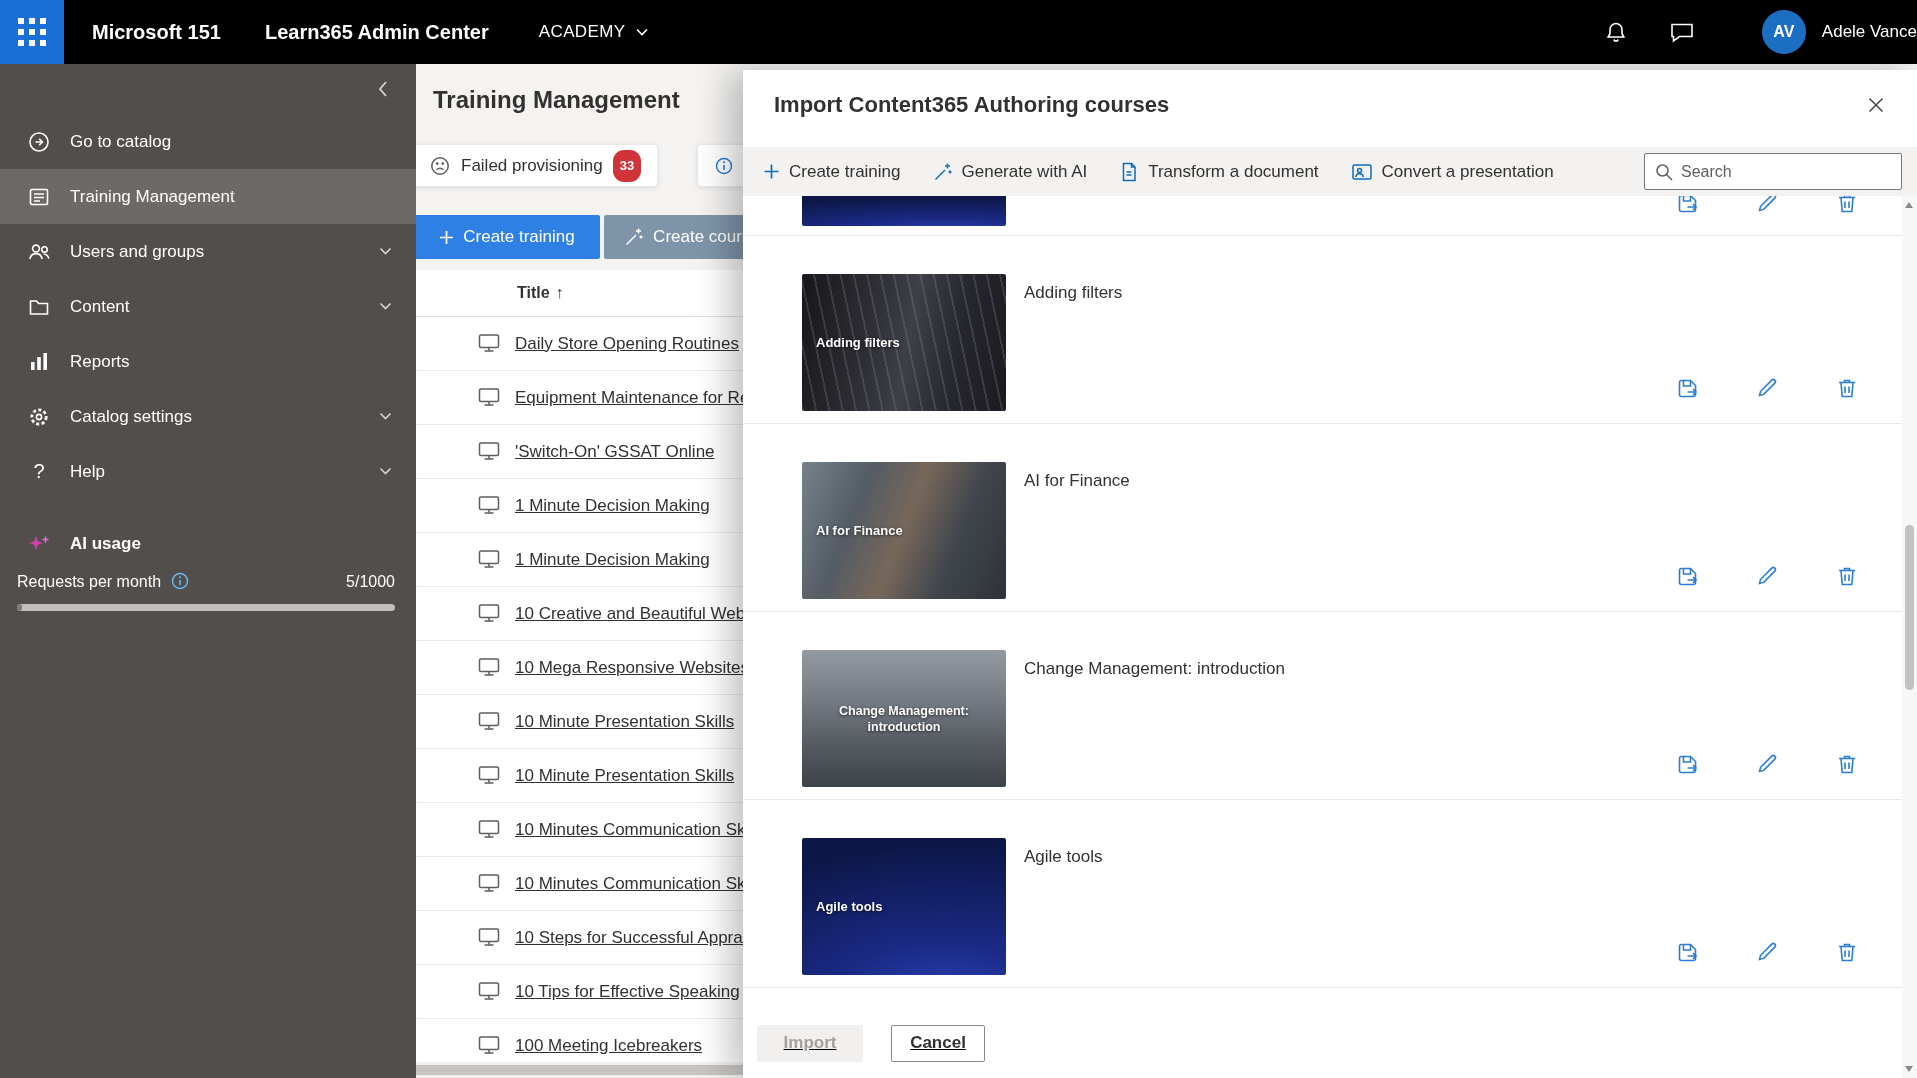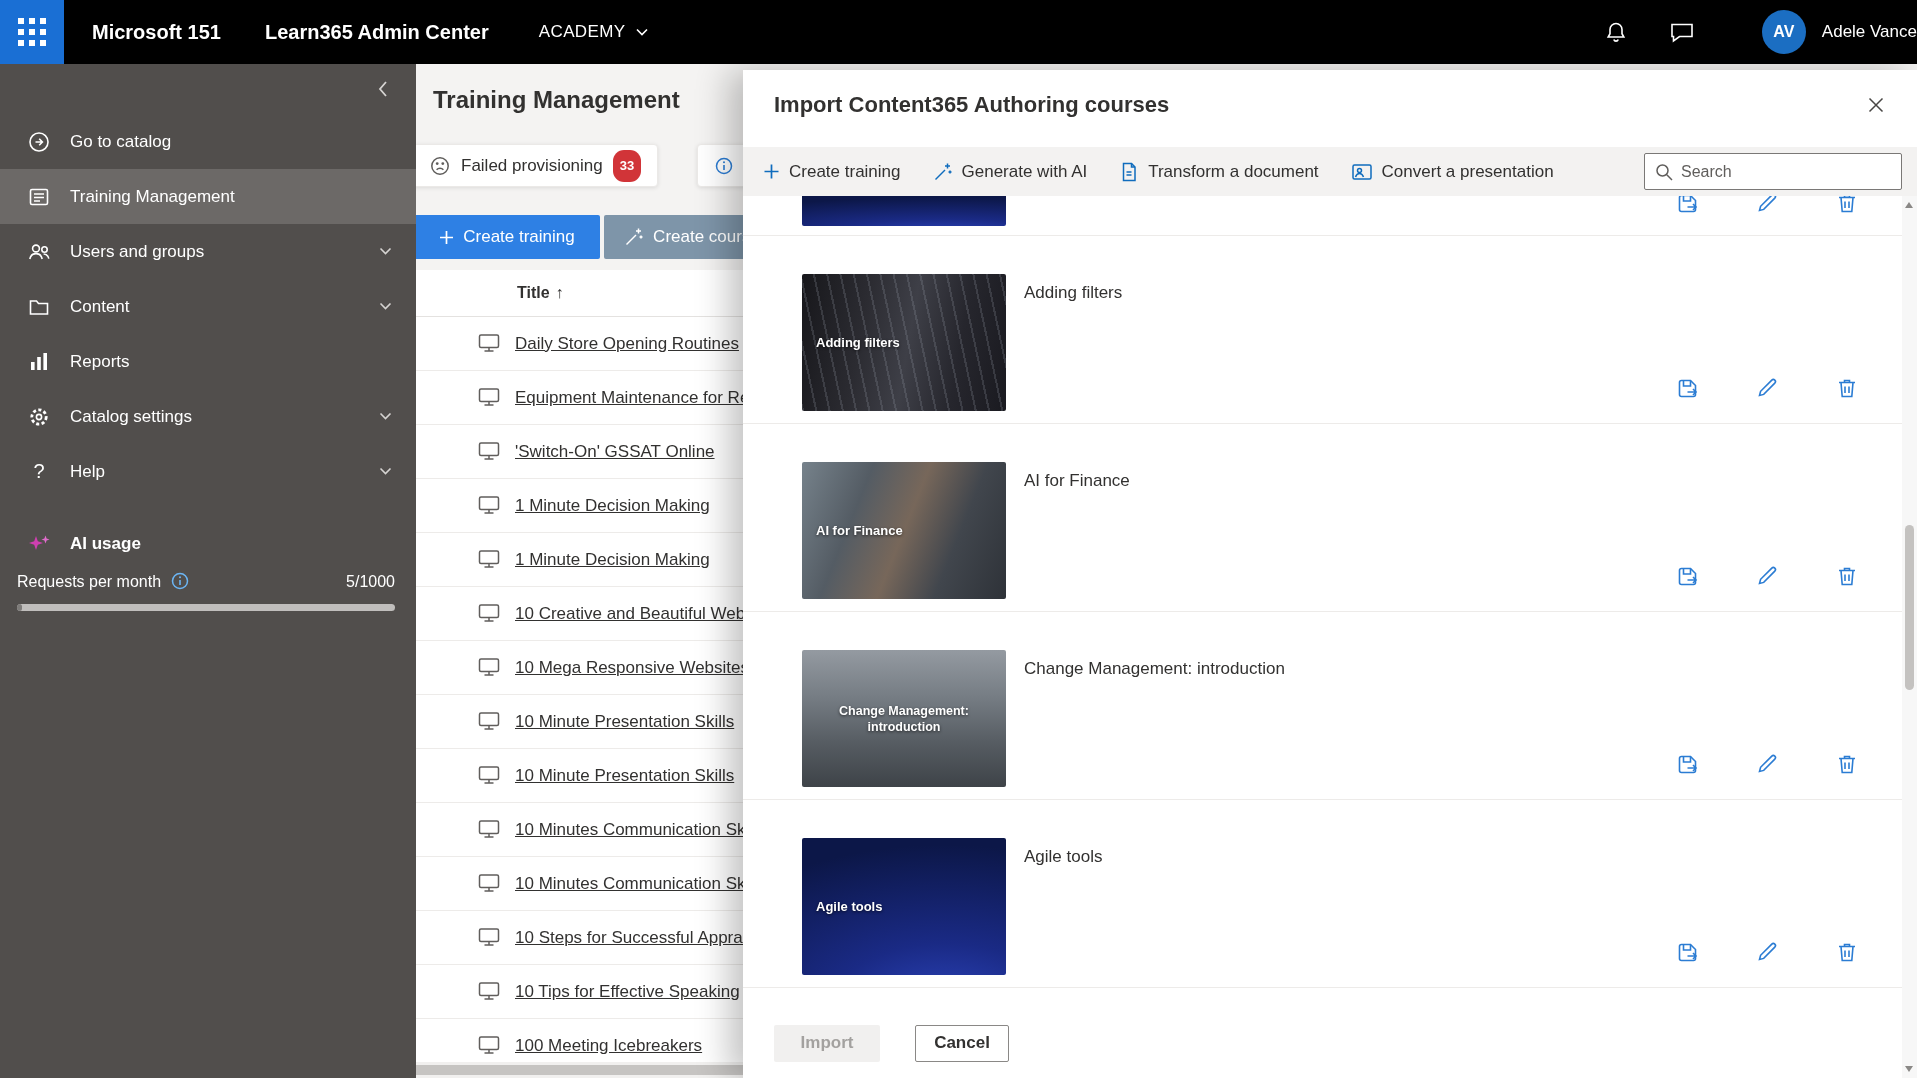--- a/index.html
+++ b/index.html
@@ -68,21 +68,21 @@
   .partial-row { position:absolute; left:0; right:15px; top:126px; height:40px; border-bottom:1px solid #edebe9; }
   .partial-thumb { position:absolute; left:59px; top:0; width:204px; height:30px; border-radius:0 0 2px 2px; }
   .partial-row .row-actions { top:-6px; }
   .course-row { position:absolute; left:0; right:15px; height:188px; border-bottom:1px solid #edebe9; }
   .thumb { position:absolute; left:59px; top:38px; width:204px; height:137px; border-radius:2px; overflow:hidden; }
   .thumb-text { position:absolute; left:14px; top:50%; transform:translateY(-50%); color:#fff; font-size:13px; font-weight:700; text-shadow:0 1px 3px rgba(0,0,0,.65); line-height:1.3; z-index:2; }
   .thumb-text.centered { left:10px; right:10px; text-align:center; font-size:12.5px; }
   .course-title { position:absolute; left:281px; top:47px; font-size:17px; color:#323130; white-space:nowrap; }
   .row-actions { position:absolute; left:931px; top:139px; display:flex; gap:54px; }
   .action-btn { width:26px; height:26px; background:none; border:none; cursor:pointer; display:flex; align-items:center; justify-content:center; padding:0; }
-  .modal-footer { position:absolute; left:0; right:15px; bottom:0; height:70px; display:flex; align-items:center; gap:35px; padding-left:31px; background:#fff; }
+  .modal-footer { position:absolute; left:0; right:15px; bottom:0; height:70px; display:flex; align-items:center; gap:28px; padding-left:14px; background:#fff;text-decoration:underline; }
   .btn-import { width:106px; height:37px; background:#f1f0ef; border:none; border-radius:2px; font-size:17px; font-weight:700; color:#a3a19f; font-family:inherit; }
   .btn-cancel { width:94px; height:37px; background:#fff; border:1px solid #8a8886; border-radius:2px; font-size:17px; font-weight:700; color:#323130; cursor:pointer; font-family:inherit; }
   .vscroll { position:absolute; right:0; top:126px; bottom:0; width:15px; background:#f7f7f7; z-index:4; }
   .vthumb { position:absolute; left:3px; width:9px; top:329px; height:165px; background:#c4c2c0; border-radius:5px; }
   .tri-up { position:absolute; left:3px; top:6px; width:0; height:0; border-left:4.5px solid transparent; border-right:4.5px solid transparent; border-bottom:6px solid #8a8886; }
   .tri-down { position:absolute; left:3px; bottom:6px; width:0; height:0; border-left:4.5px solid transparent; border-right:4.5px solid transparent; border-top:6px solid #8a8886; }
 
   
   .t-navy { background:radial-gradient(140% 120% at 70% 125%, #2c44bb 0%, #1a2a85 40%, #0c1748 100%); }
   .t-building { background:linear-gradient(100deg,#17171b 0%,#2b2b31 30%,#3e3f47 52%,#26262d 75%,#1a1a20 100%); }

